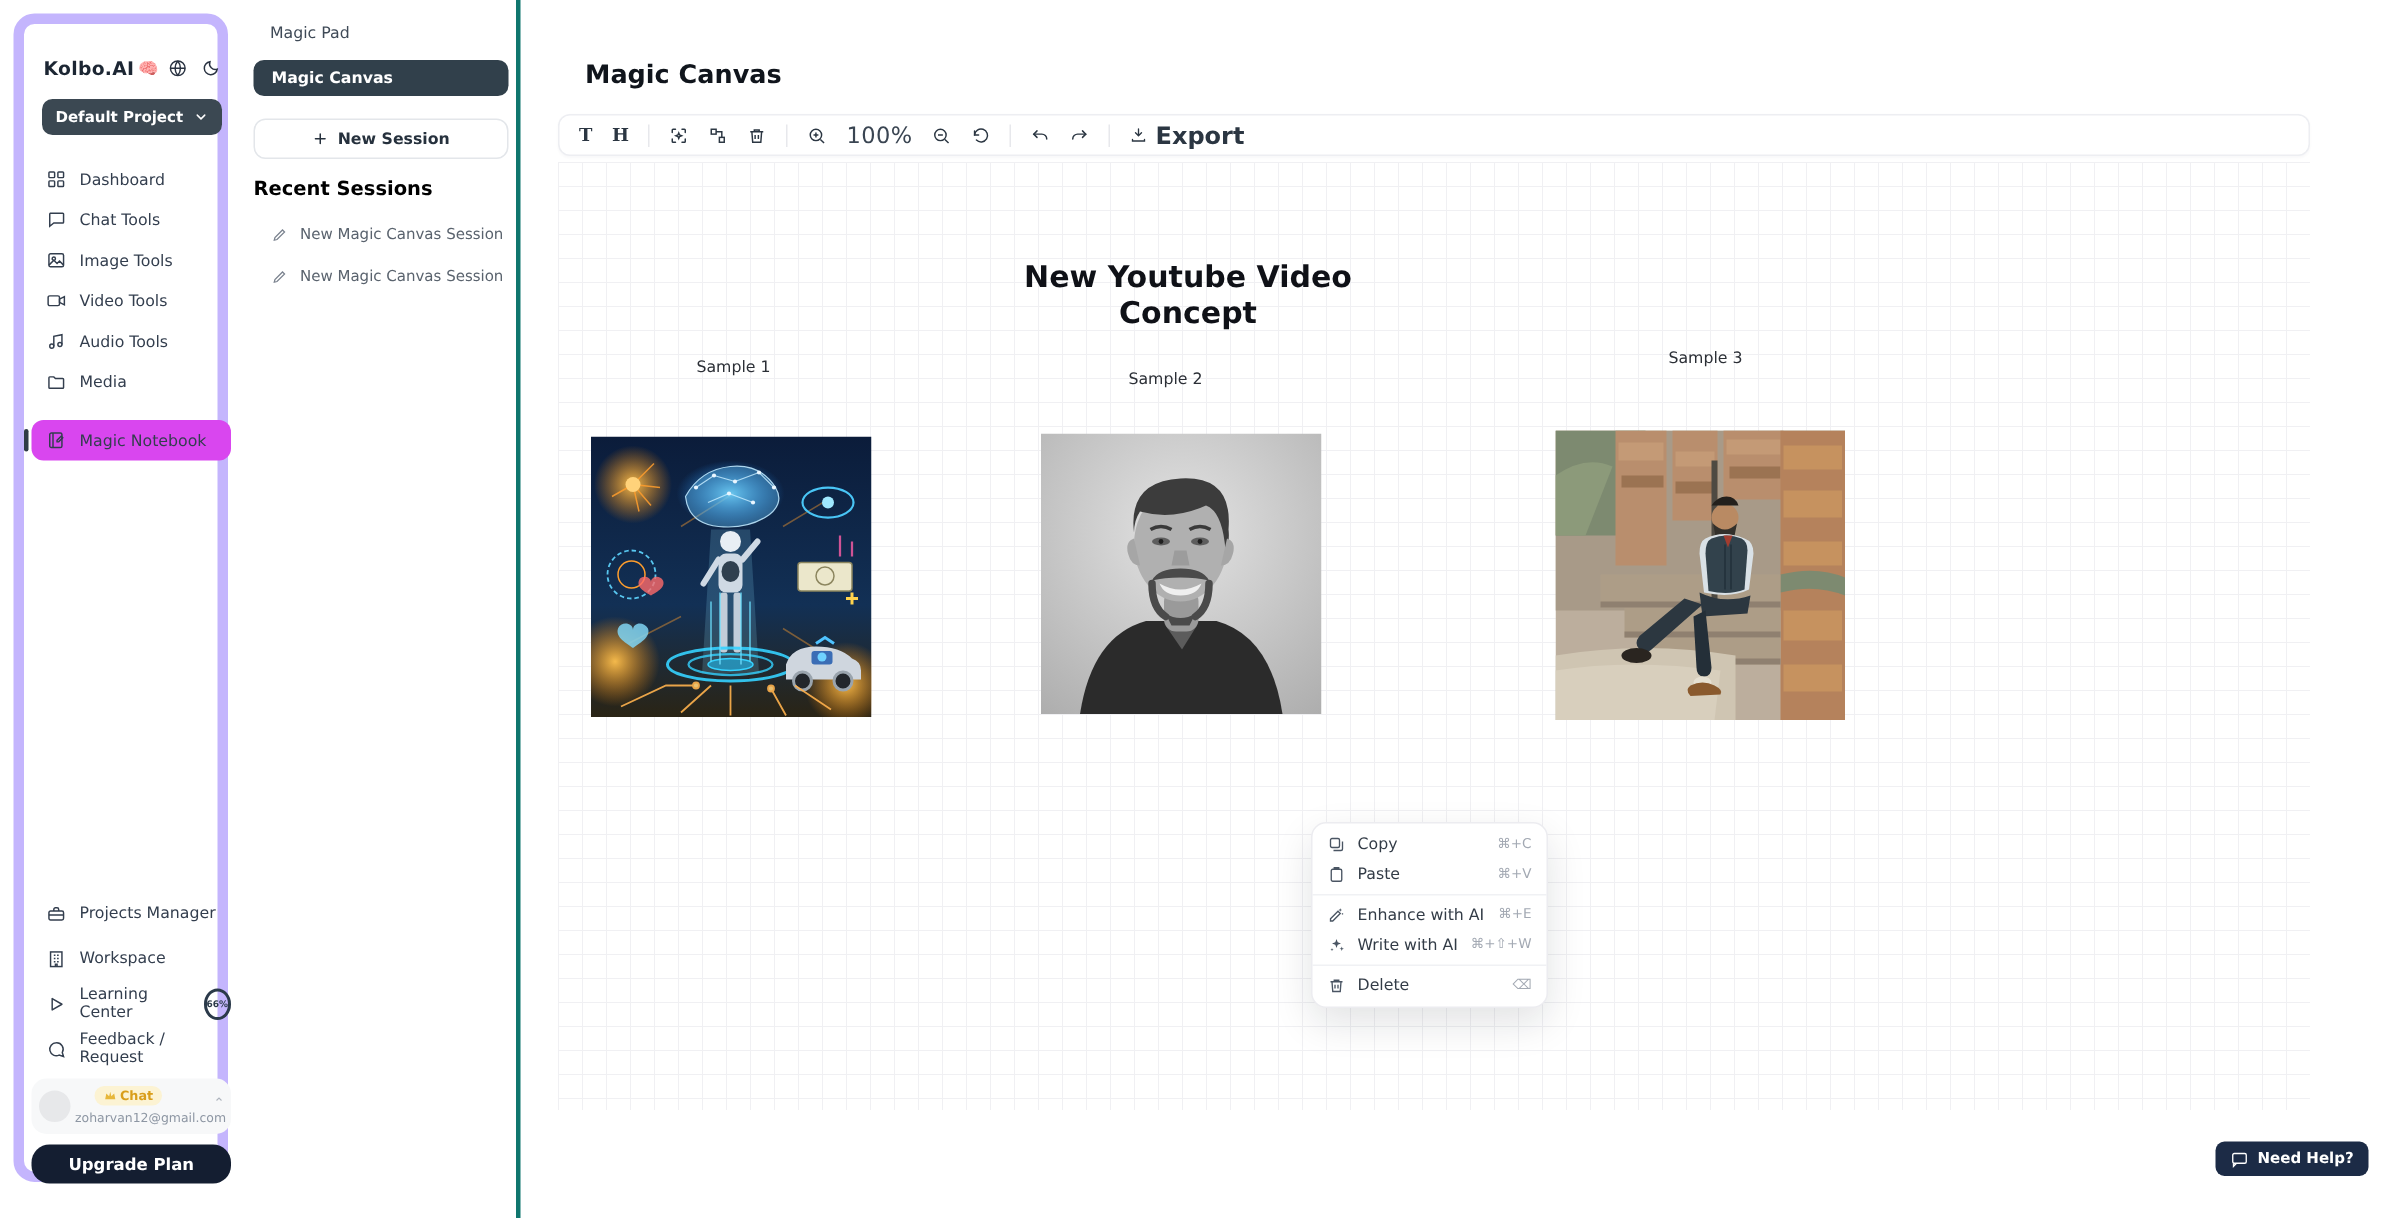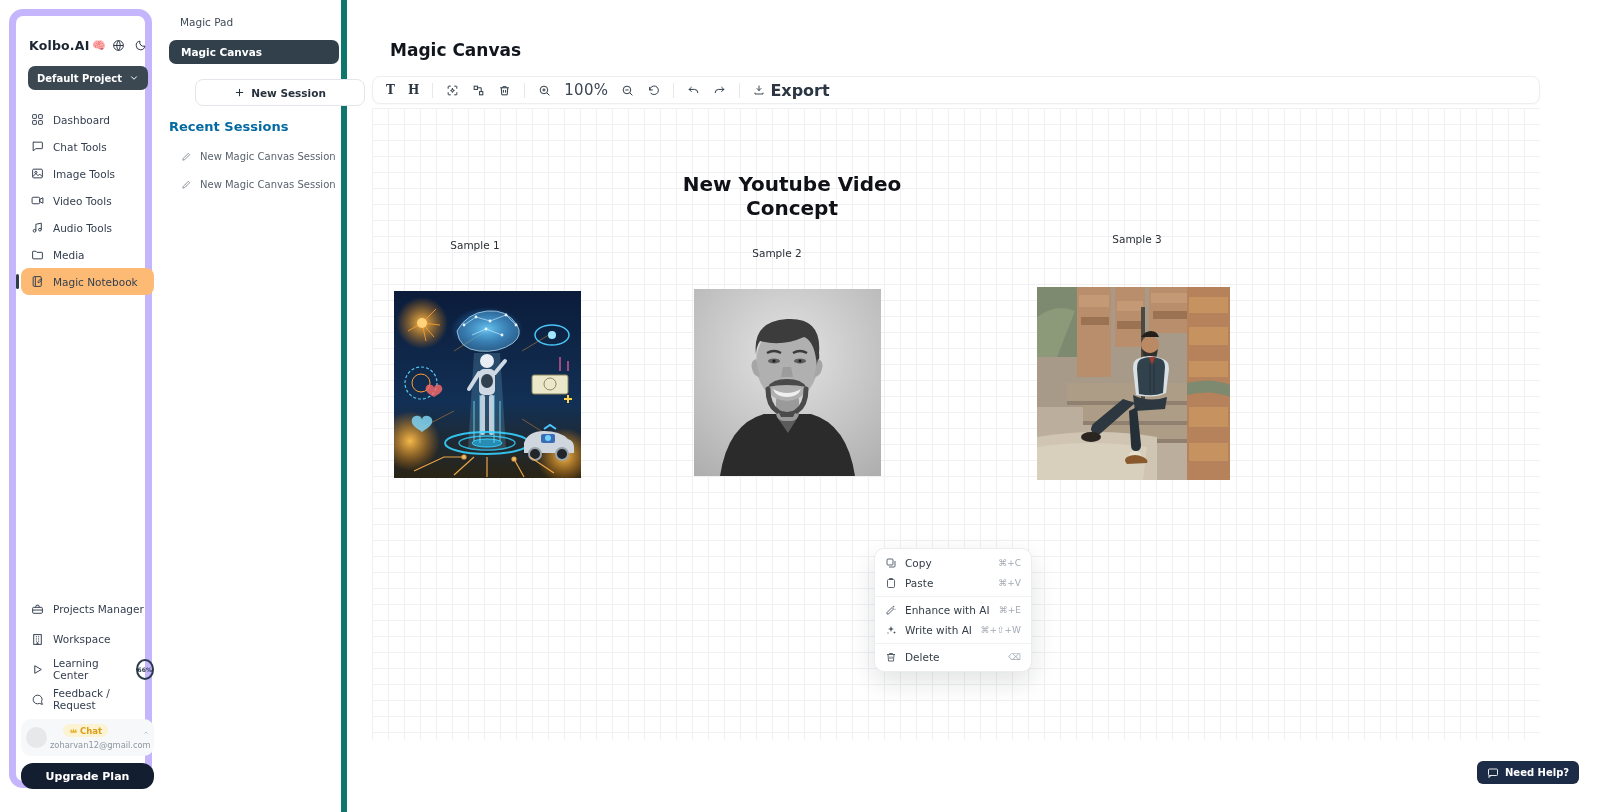--- a/index.html
+++ b/index.html
@@ -14,49 +14,49 @@
   .logo-row { position:absolute; top:22px; left:13px; width:118px; display:flex; align-items:center; }
   .logo-text { font-size:12.5px; font-weight:800; color:#1c2633; letter-spacing:.2px; }
   .logo-brain { font-size:11px; margin-left:3px; }
   .top-icons { margin-left:auto; display:flex; gap:9px; color:#2a3342; }
   .project-btn { position:absolute; top:50px; left:12px; width:120px; height:24px;
     background:#3b4852; border-radius:7px; color:#fff; font-size:10px; font-weight:600;
     display:flex; align-items:center; justify-content:space-between; padding:0 9px; cursor:pointer; }
   .nav { position:absolute; top:90px; left:5px; width:133px; }
   .nav-item { height:27px; display:flex; align-items:center; gap:9px; padding-left:10px;
     font-size:10.5px; font-weight:500; color:#333e4e; border-radius:8px; position:relative; cursor:pointer; }
-  .nav-item.active { background:#fdba74; }
+  .nav-item.active { background:#d946ef;margin-top:12px; }
   .nav-item.active::before { content:""; position:absolute; left:-5px; top:6px; width:3px; height:15px;
     background:#2f3c46; border-radius:2px; }
   .nav-bottom { position:absolute; top:578px; left:5px; width:133px; }
   .nav-bottom .nav-item { height:30px; }
   .ring-badge { width:21px; height:21px; border:2px solid #2b3a4a; border-radius:50%;
     display:flex; align-items:center; justify-content:center; font-size:6px; font-weight:700; color:#2b3a4a; margin-left:2px; }
   .user-card { position:absolute; left:5px; top:703px; width:133px; height:37px;
     background:#f7f8f9; border-radius:10px; }
   .avatar { position:absolute; left:5px; top:8px; width:21px; height:21px; border-radius:50%; background:#e7e8ea; }
   .owner-pill { position:absolute; left:42px; top:5px; height:13px; padding:0 6px; background:#fcf3d3;
     border-radius:7px; display:flex; align-items:center; gap:2px; font-size:8.5px; font-weight:700; color:#d99e1b; }
   .user-email { position:absolute; left:29px; top:21px; font-size:8.3px; color:#8d96a3; white-space:nowrap; }
   .user-caret { position:absolute; right:4px; top:10px; color:#aeb4bd; }
   .upgrade-btn { position:absolute; left:5px; top:747px; width:133px; height:26px; background:#141e31;
     border-radius:12px; color:#fff; font-size:11px; font-weight:700; display:flex; align-items:center;
     justify-content:center; cursor:pointer; }
 
   
   .panel2 { position:absolute; left:155px; top:0; width:192px; height:812px; background:#fff;
-    border-right:6px solid #0f766e; }
+    border-right:3px solid #0f766e; }
   .magic-pad { position:absolute; left:25px; top:16px; font-size:10.5px; color:#3f4a57; cursor:pointer; }
   .canvas-pill { position:absolute; left:14px; top:40px; width:170px; height:24px; background:#31404b;
     border-radius:7px; color:#fff; font-size:10.5px; font-weight:700; display:flex; align-items:center;
     padding-left:12px; cursor:pointer; }
   .new-session-btn { position:absolute; left:14px; top:79px; width:170px; height:27px; background:#fff;
     border:1px solid #e3e6ea; border-radius:8px; font-size:10.5px; font-weight:600; color:#26313d;
-    display:flex; align-items:center; justify-content:center; gap:6px; cursor:pointer;margin-left:26px; }
-  .recent-heading { position:absolute; left:14px; top:119px; font-size:13px; font-weight:800; color:#0369a1; }
+    display:flex; align-items:center; justify-content:center; gap:6px; cursor:pointer; }
+  .recent-heading { position:absolute; left:14px; top:119px; font-size:13px; font-weight:800; color:#000000; }
   .session-item { position:absolute; left:26px; display:flex; align-items:center; gap:8px;
     font-size:10px; color:#5a636e; cursor:pointer; }
 
   
   .page-title { position:absolute; left:390px; top:40px; font-size:17px; font-weight:800; color:#10151c; }
   .toolbar { position:absolute; left:372px; top:76px; width:1168px; height:28px; background:#fff;
     border:1px solid #edeef2; border-radius:8px; box-shadow:0 1px 2px rgba(20,30,49,.03);
     display:flex; align-items:center; gap:13px; padding:0 13px; color:#2b3642; }
   .tb-btn { display:flex; align-items:center; gap:5px; font-size:16px; font-weight:600; color:#2b3642; cursor:pointer; }
   .tb-letter { font-size:12px; font-weight:600; font-family:"DejaVu Serif","Liberation Serif",serif; }
@@ -341,21 +341,21 @@
           <path d="M12 4v9M8 9l4 4 4-4M4 18v2h16v-2"></path>
         </svg>
       </span>
     <span>Export</span>
   </span>
 </div>
 
 <div class="canvas">
   <div class="canvas-heading">New Youtube Video Concept</div>
 
-  <div class="sample-label" style="left:43px; top:131px;">Sample 1</div>
+  <div class="sample-label" style="left:57px; top:131px;">Sample 1</div>
   <div class="sample-label" style="left:345px; top:139px;">Sample 2</div>
   <div class="sample-label" style="left:705px; top:125px;">Sample 3</div>
 
   <div class="sample-img" style="left:22px; top:183px; width:187px; height:187px;" aria-label="Futuristic AI robot with holographic brain over glowing circular platform">
     <svg viewBox="0 0 187 187">
       <defs>
         <linearGradient id="bg1" x1="0" y1="0" x2="0" y2="1">
             <stop offset="0" stop-color="#0b1c3a"></stop>
             <stop offset=".6" stop-color="#123055"></stop>
             <stop offset="1" stop-color="#2a2415"></stop>

